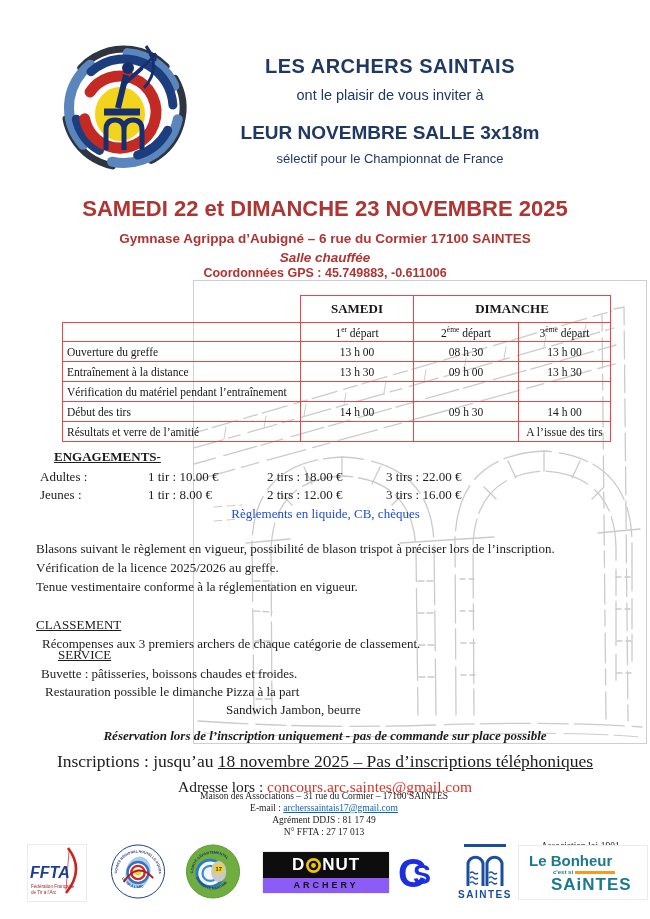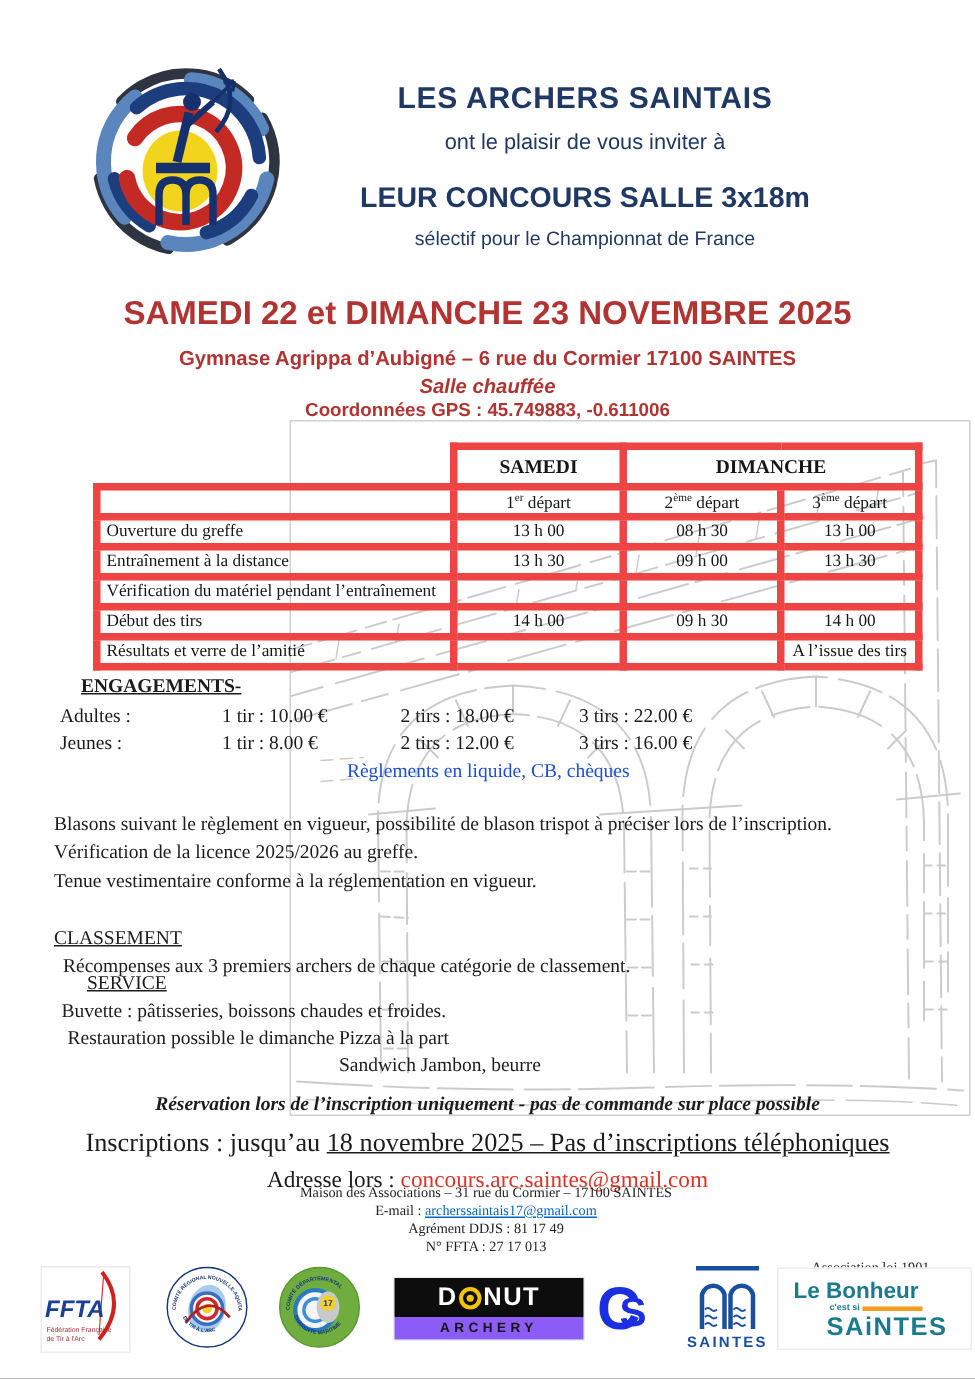--- a/index.html
+++ b/index.html
@@ -16,21 +16,21 @@
   .redtx{color:#b03432;left:0;width:650px;text-align:center;}
   .date-h{top:196px;font-size:22px;font-weight:bold;}
   .venue{top:231px;font-size:13.5px;font-weight:bold;}
   .salle{top:250px;font-size:13.5px;font-weight:bold;font-style:italic;}
   .gps{top:266px;font-size:12.5px;font-weight:bold;}
   
   .sketch-box{left:193px;top:280px;width:452px;height:462px;border:1px solid #cfcfcf;}
   
   .schedule{position:absolute;left:62px;top:295px;border-collapse:collapse;table-layout:fixed;
             font-size:11.5px;color:#161616;background:transparent;}
-  .schedule td{border:5px solid #ef4444;padding:0 4px;vertical-align:middle;overflow:hidden;white-space:nowrap;}
+  .schedule td{border:1px solid #ef4444;padding:0 4px;vertical-align:middle;overflow:hidden;white-space:nowrap;}
   .schedule td.g{border:none;}
   .schedule .dayhdr{font-weight:bold;text-align:center;font-size:13px;}
   .schedule .dep{text-align:center;font-size:11.5px;}
   .schedule .time{text-align:center;}
   .schedule sup{font-size:7.5px;}
   
   .t13{font-size:13px;}
   .u{text-decoration:underline;}
   .b{font-weight:bold;}
   .i{font-style:italic;}
@@ -83,21 +83,21 @@
       <path d="M85,45 L103,27" stroke-width="2.5"></path>
       <path d="M103,27 l-7,1 M103,27 l-1,7" stroke-width="2.5"></path>
       <path d="M93,19 Q109,41 91,61" stroke-width="3"></path>
       <path d="M51,85 L87,85" stroke-width="7"></path>
       <path d="M53,123 L53,103 Q53,93 62,93 Q71,93 71,103 L71,123 M71,123 L71,103 Q71,93 80,93 Q89,93 89,103 L89,123" stroke-width="5"></path>
     </g>
   </svg>
 
   <div class="abs sans hdr-block hdr-club">LES ARCHERS SAINTAIS</div>
   <div class="abs sans hdr-block hdr-invite">ont le plaisir de vous inviter à</div>
-  <div class="abs sans hdr-block hdr-event">LEUR CONCOURS SALLE 3x18m</div>
+  <div class="abs sans hdr-block hdr-event">LEUR NOVEMBRE SALLE 3x18m</div>
   <div class="abs sans hdr-block hdr-sel">sélectif pour le Championnat de France</div>
 
   <div class="abs sans redtx date-h">SAMEDI 22 et DIMANCHE 23 NOVEMBRE 2025</div>
   <div class="abs sans redtx venue">Gymnase Agrippa d’Aubigné – 6 rue du Cormier 17100 SAINTES</div>
   <div class="abs sans redtx salle">Salle chauffée</div>
   <div class="abs sans redtx gps">Coordonnées GPS : 45.749883, -0.611006</div>
 
   <div class="abs sketch-box">
     <svg width="452" height="462" viewBox="0 0 452 462">
       <g stroke="#c2c2c2" fill="none" stroke-width="1.3" opacity="0.85" stroke-linecap="round">

